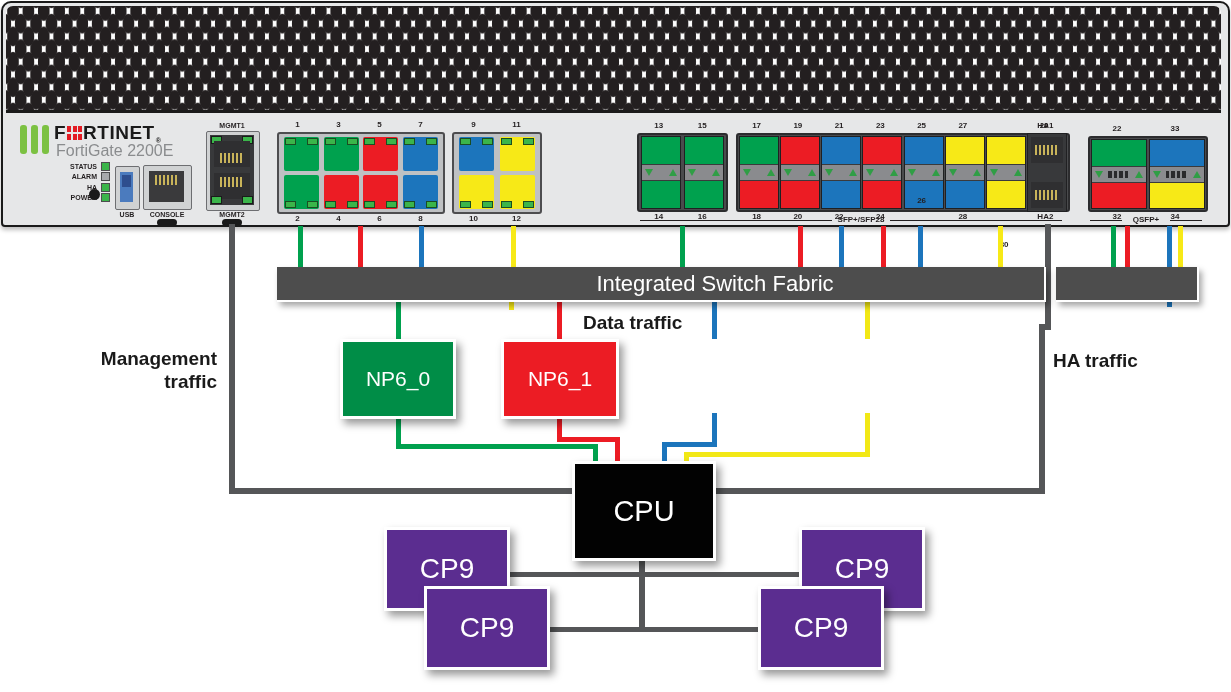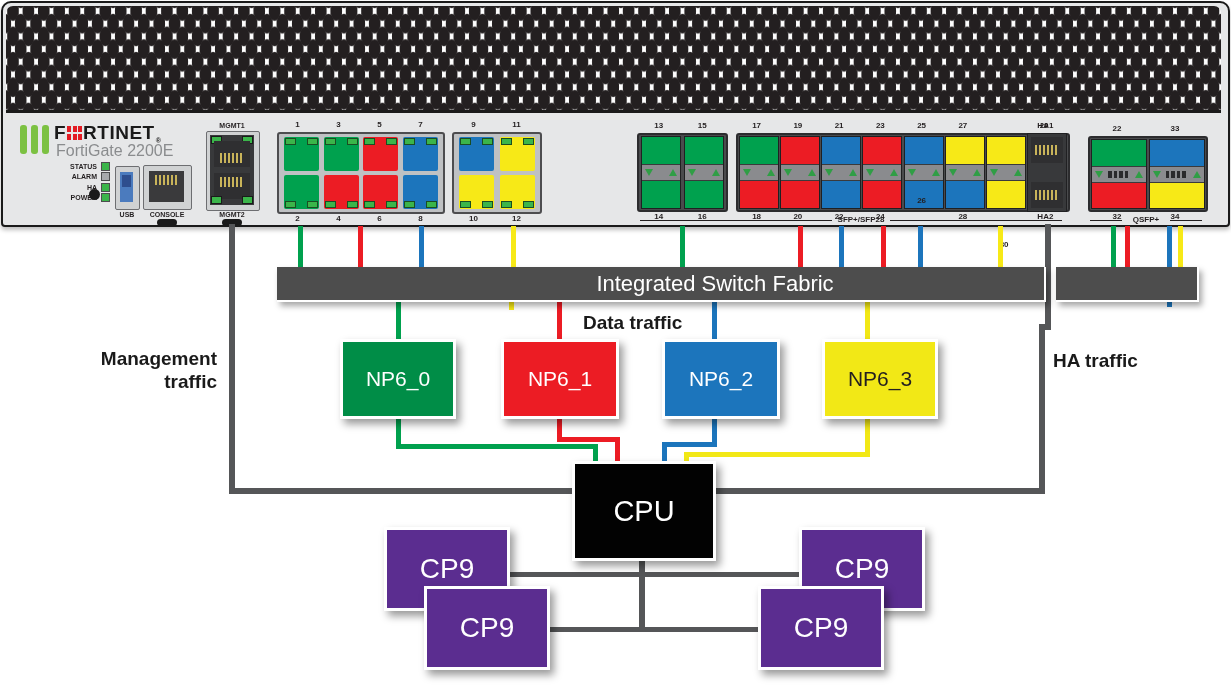--- a/index.html
+++ b/index.html
@@ -399,19 +399,17 @@
     <div class="line" style="left: 662px; top: 442px; width: 55px; height: 5px; background: rgb(28, 117, 188);"></div>
     <div class="line" style="left: 662px; top: 442px; width: 5px; height: 21px; background: rgb(28, 117, 188);"></div>
     <div class="line" style="left: 865px; top: 413px; width: 5px; height: 44px; background: rgb(242, 232, 22);"></div>
     <div class="line" style="left: 684px; top: 452px; width: 186px; height: 5px; background: rgb(242, 232, 22);"></div>
     <div class="line" style="left: 684px; top: 452px; width: 5px; height: 11px; background: rgb(242, 232, 22);"></div>
     <div class="line" style="left: 639px; top: 555px; width: 6px; height: 75px; background: rgb(85, 86, 88);"></div>
     <div class="line" style="left: 509px; top: 572px; width: 292px; height: 5px; background: rgb(85, 86, 88);"></div>
     <div class="line" style="left: 550px; top: 627px; width: 214px; height: 5px; background: rgb(85, 86, 88);"></div>
     <div class="npbox" style="left: 340px; width: 110px; background: rgb(0, 141, 71); color: rgb(255, 255, 255); z-index: 4;">NP6_0</div>
     <div class="npbox" style="left: 501px; width: 112px; background: rgb(236, 28, 36); color: rgb(255, 255, 255); z-index: 4;">NP6_1</div>
-    <div class="npbox" style="left: 662px; width: 112px; background: rgb(28, 117, 188); color: rgb(255, 255, 255); z-index: 4;">NP6_2</div>
-    <div class="npbox" style="left: 822px; width: 110px; background: rgb(242, 232, 22); color: rgb(35, 31, 32); z-index: 4;">NP6_3</div>
     <div class="cp9" style="left: 384px; top: 527px; background: rgb(91, 45, 144); z-index: 4;">CP9</div>
     <div class="cp9" style="left: 799px; top: 527px; background: rgb(91, 45, 144); z-index: 4;">CP9</div>
     <div class="cp9" style="left: 424px; top: 586px; background: rgb(91, 45, 144); z-index: 4;">CP9</div>
     <div class="cp9" style="left: 758px; top: 586px; background: rgb(91, 45, 144); z-index: 4;">CP9</div>
   </div>
 
 </body></html>

